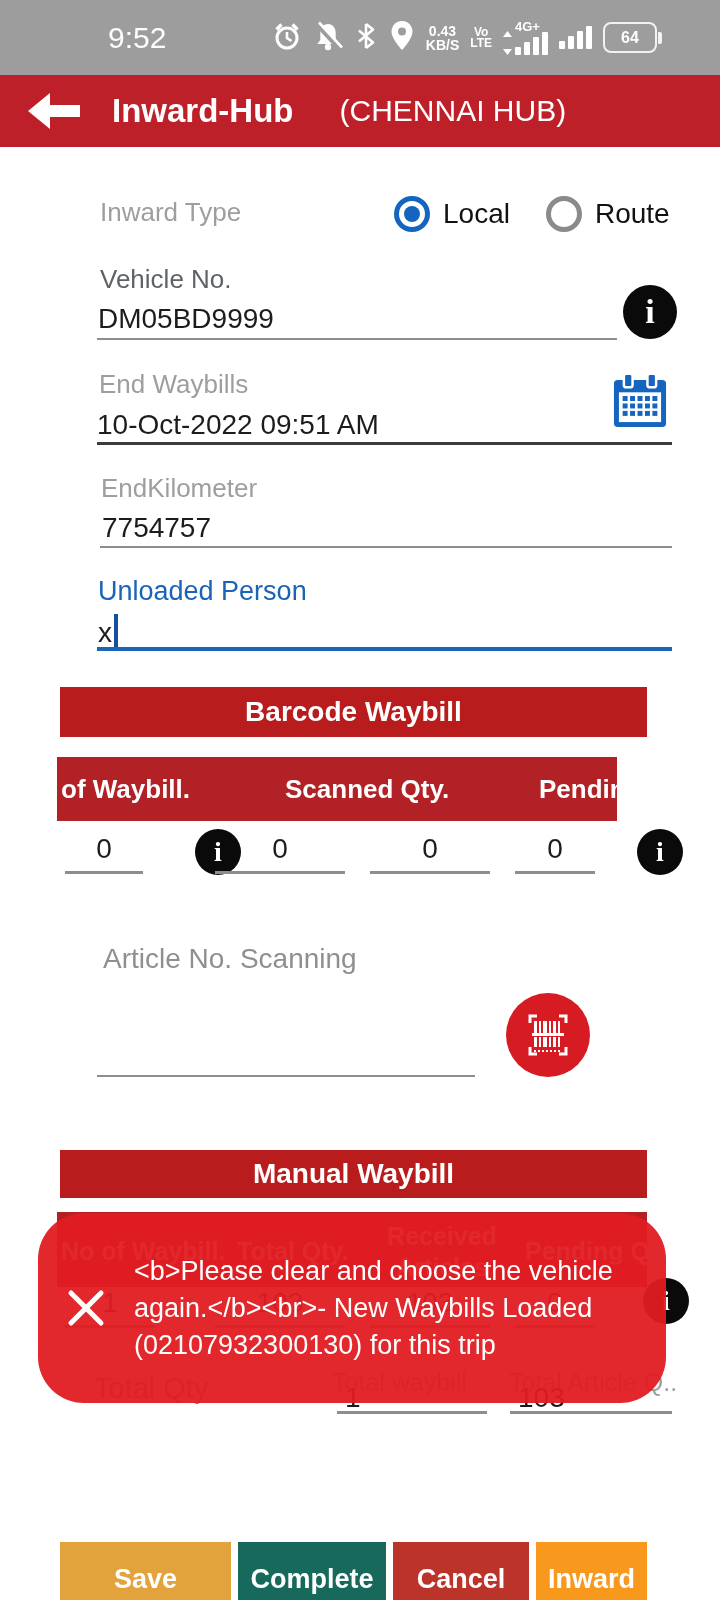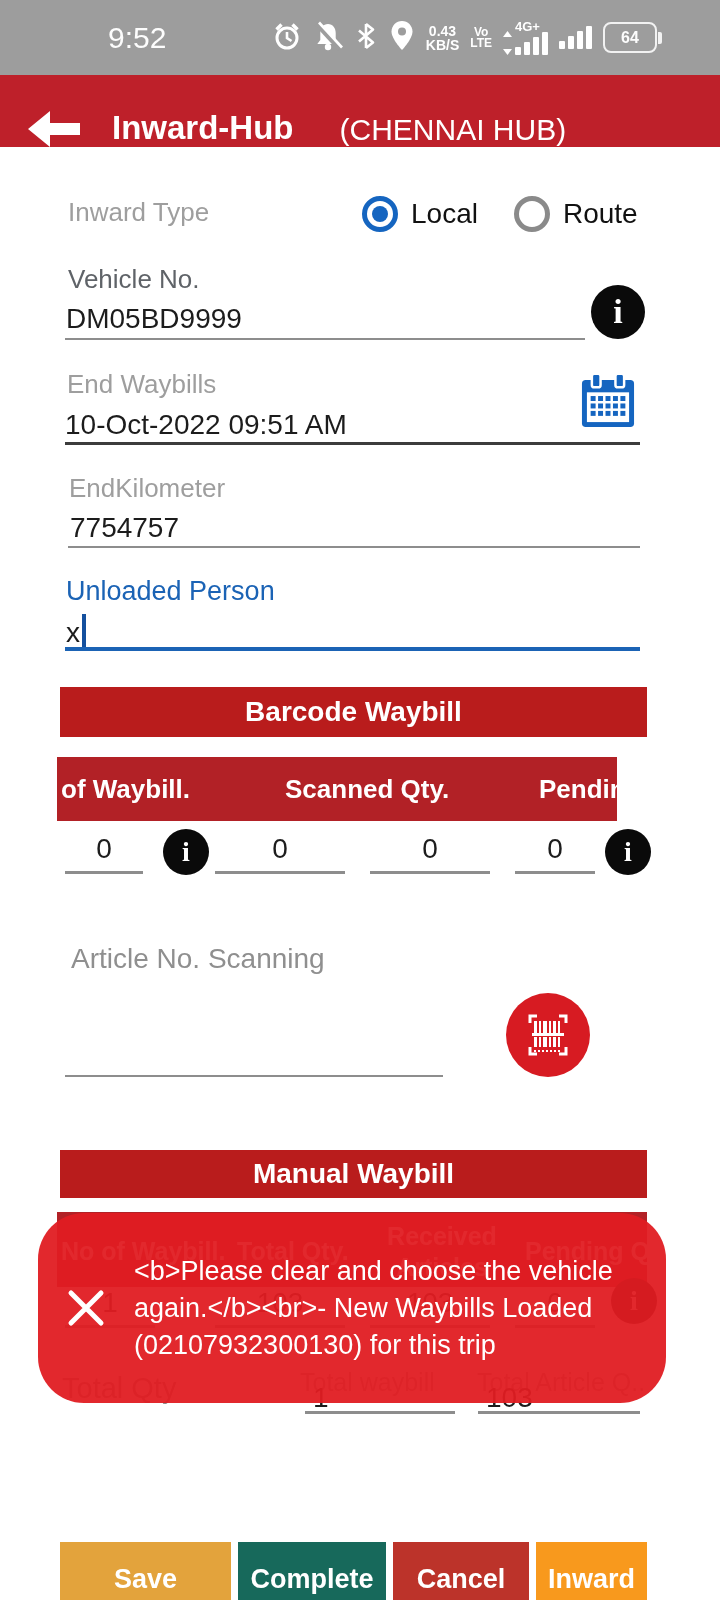--- a/index.html
+++ b/index.html
@@ -1,18 +1,18 @@
 <!DOCTYPE html>
 <html><head>
 <meta charset="utf-8">
 <style>
   html,body{margin:0;padding:0;}
   .screen{position:relative;width:720px;height:1600px;background:#fff;overflow:hidden;
           font-family:"Liberation Sans",sans-serif;}
-  .abs{position:absolute;}
+  .abs{position:absolute;margin-left:32px;}
 
   
   .statusbar{position:absolute;left:0;top:0;width:720px;height:75px;background:#9d9d9d;
              display:flex;align-items:center;color:#fff;box-sizing:border-box;padding:0 58px 0 108px;}
   .sb-time{font-size:30px;color:#fdfdfd;}
   .sb-right{margin-left:auto;display:flex;align-items:center;gap:11px;}
   .sb-txt2{display:flex;flex-direction:column;align-items:center;font-weight:bold;
            font-size:14px;line-height:14px;letter-spacing:0;}
   .volte{font-size:12px;line-height:11px;}
   .netgrp{display:flex;align-items:flex-end;gap:3px;}
@@ -21,21 +21,21 @@
   .bars{display:flex;align-items:flex-end;gap:3px;}
   .bars span{display:block;width:6px;background:#fff;border-radius:1px;}
   .b1{height:8px;}.b2{height:13px;}.b3{height:18px;}.b4{height:23px;}
   .battery{display:flex;align-items:center;}
   .batt-body{width:50px;height:27px;border:2.5px solid #f2f2f2;border-radius:8px;
              display:flex;align-items:center;justify-content:center;font-size:16px;font-weight:bold;color:#fdfdfd;}
   .batt-nub{width:4px;height:12px;background:#f2f2f2;border-radius:0 2px 2px 0;margin-left:1px;}
 
   
   .appbar{position:absolute;left:0;top:75px;width:720px;height:72px;background:#be202a;
-          display:flex;align-items:flex-end;color:#fff;box-sizing:border-box;padding:0 28px;}
+          display:flex;align-items:center;color:#fff;box-sizing:border-box;padding:0 28px;}
   .appbar .title{font-size:33px;font-weight:bold;margin-left:32px;}
   .appbar .subtitle{font-size:30px;margin-left:46px;font-weight:normal;}
 
   
   .lbl{font-size:26px;color:#9e9e9e;}
   .lbl-dark{font-size:26px;color:#5f6368;}
   .val{font-size:28px;color:#1c1c1c;}
   .uline{height:0;border-bottom:2px solid #8d8d8d;}
   .uline-dark{height:0;border-bottom:3px solid #3c3c3c;}
   .uline-blue{height:0;border-bottom:4px solid #1b63b5;}

